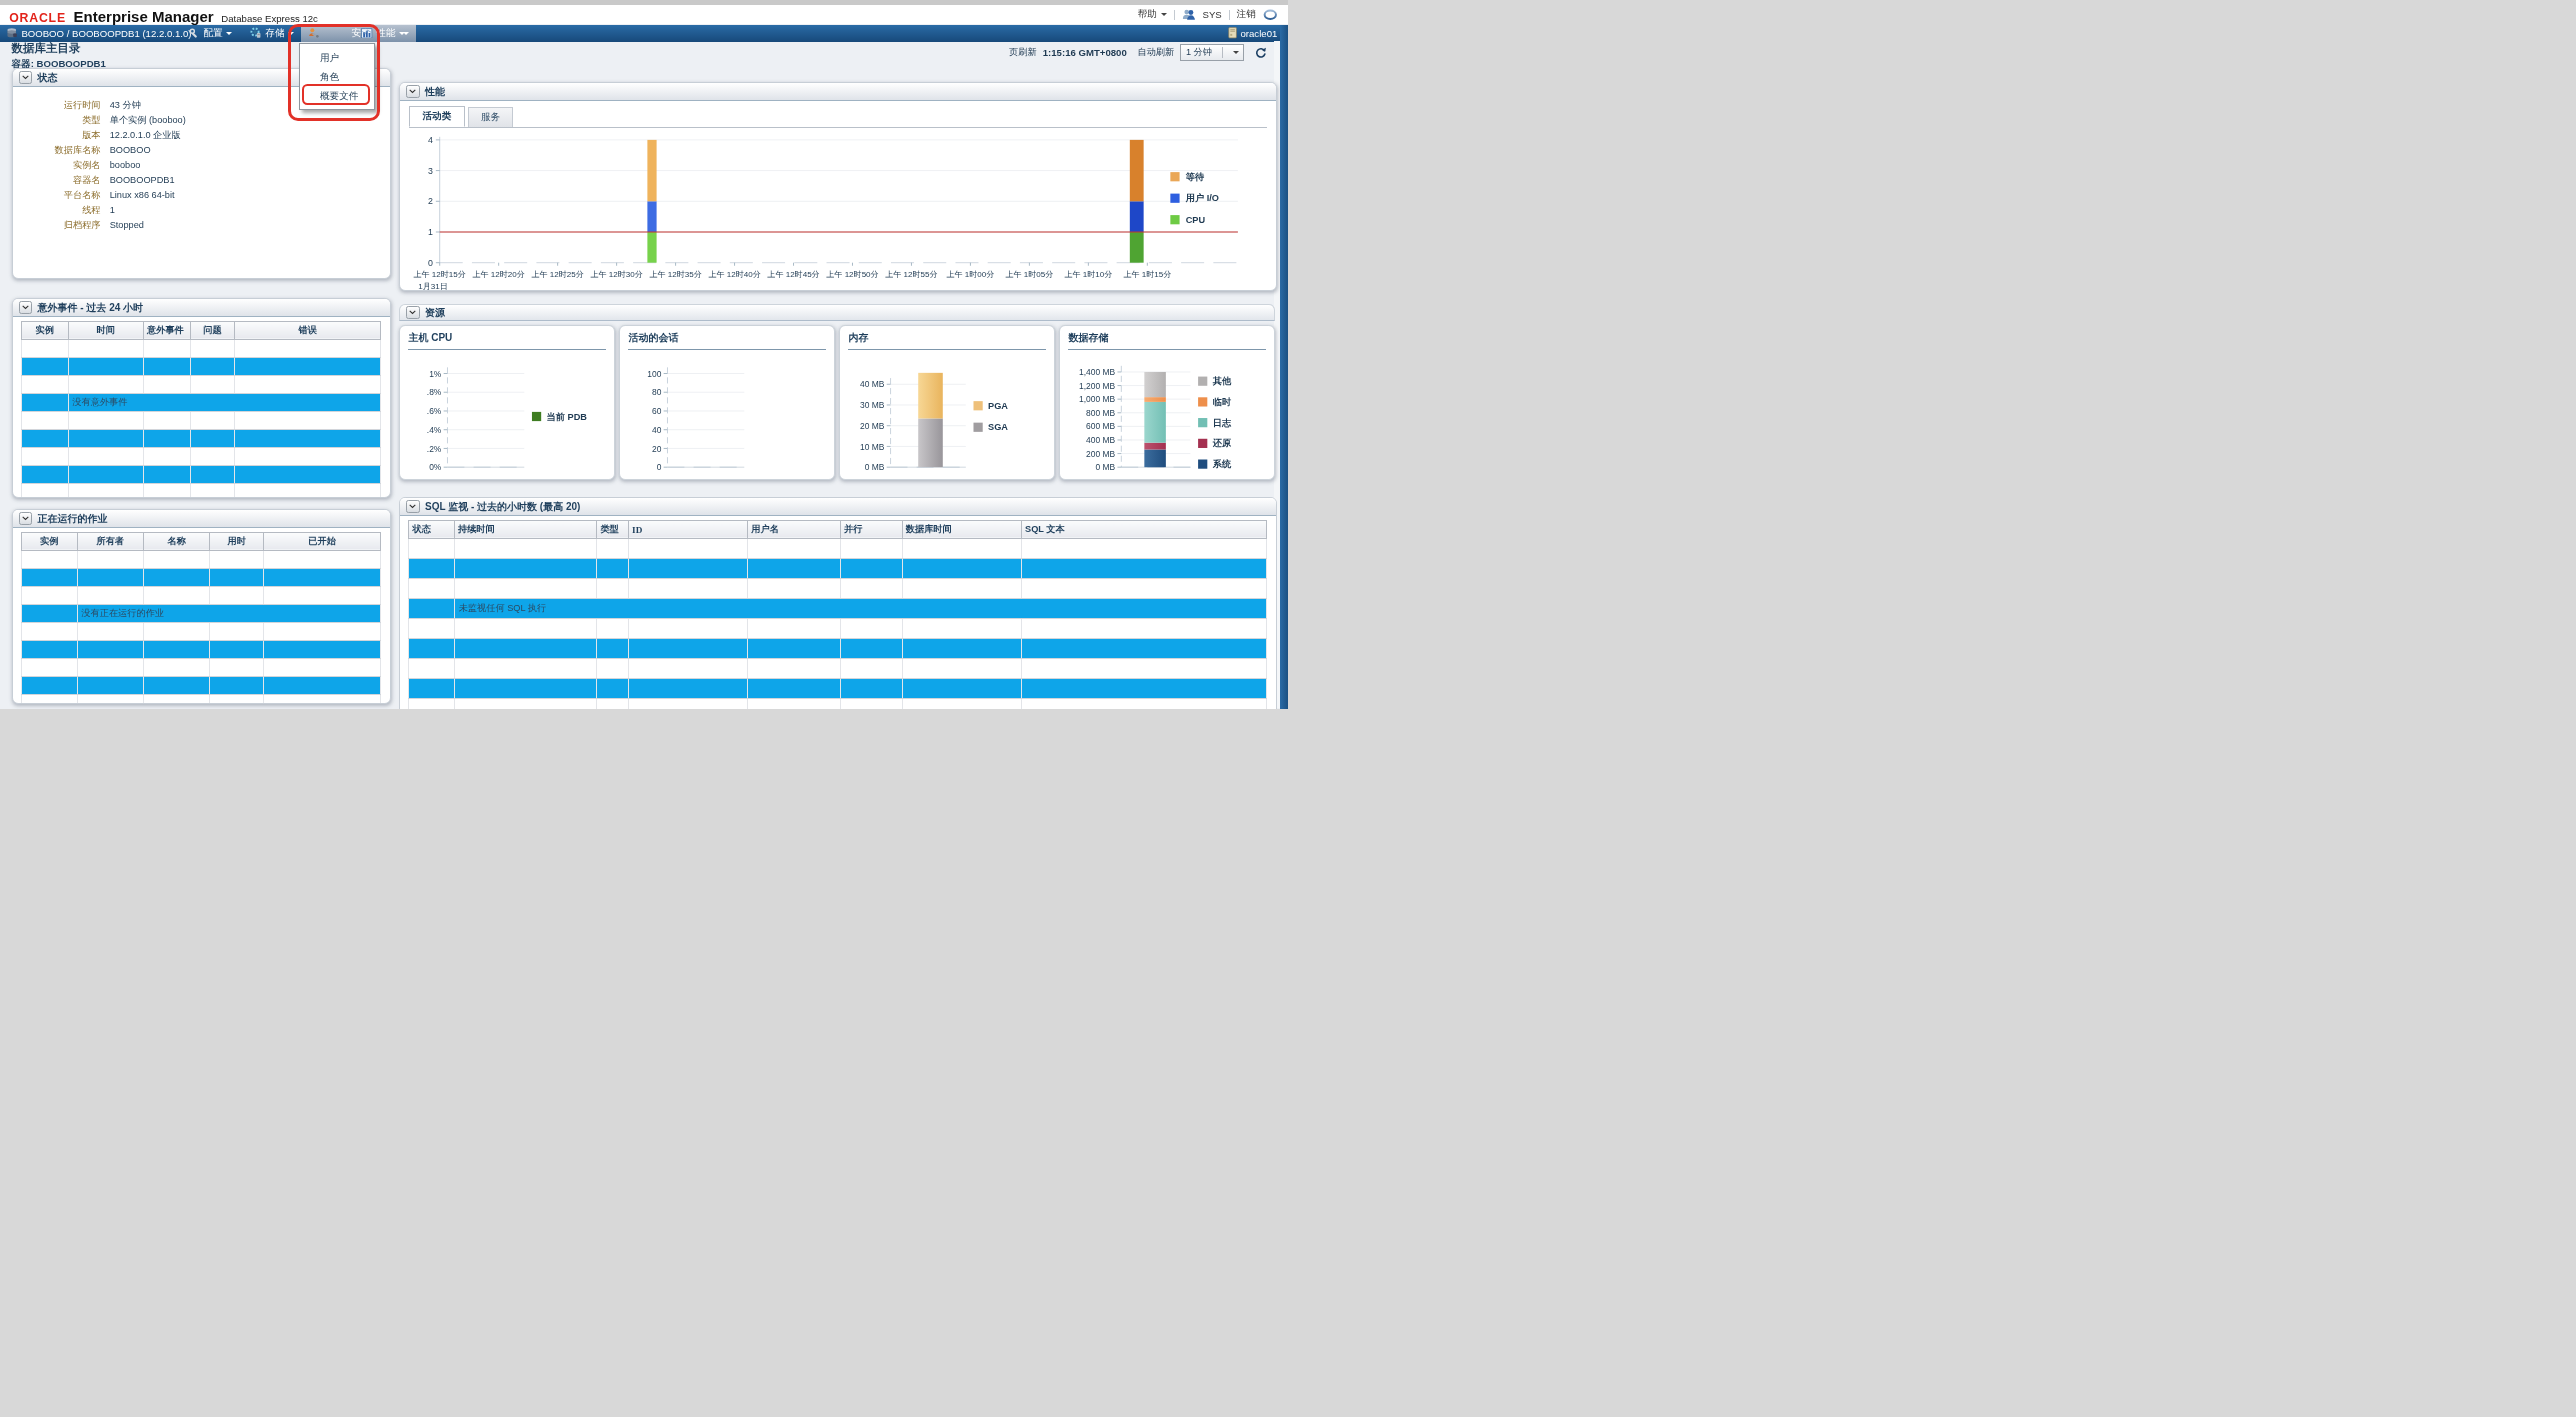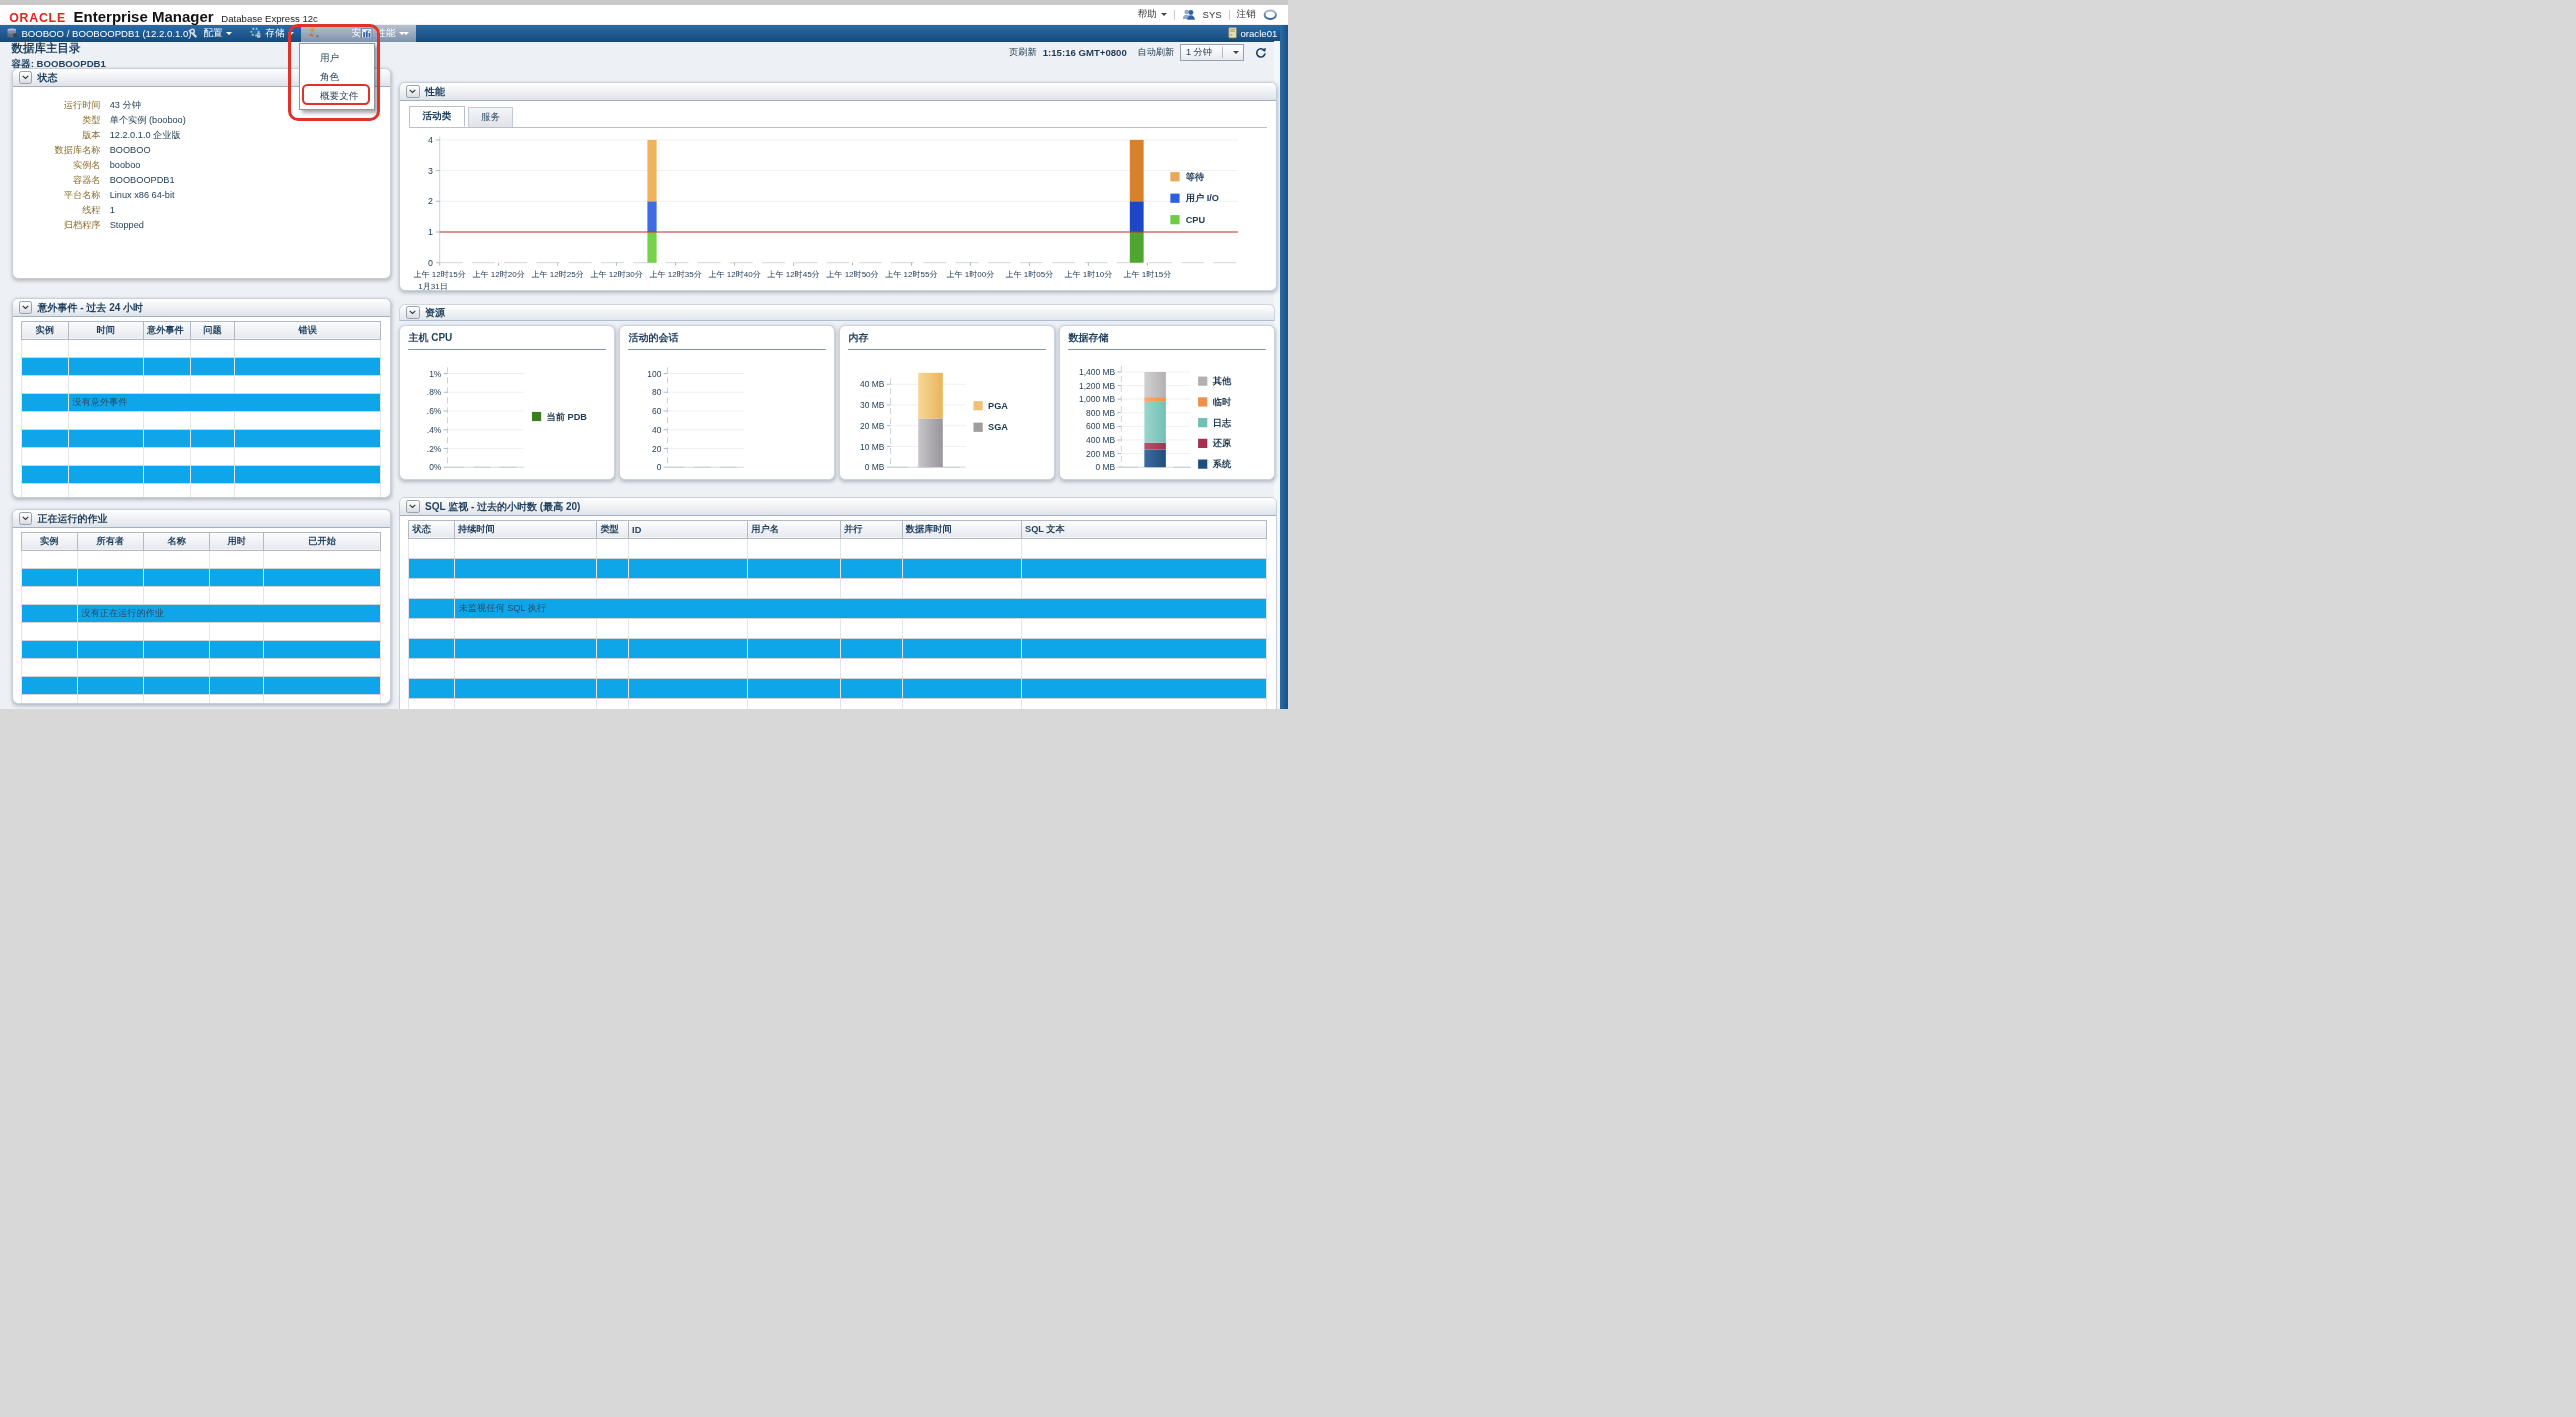--- a/index.html
+++ b/index.html
@@ -684,21 +684,21 @@
             <col style="width: 10.8%;">
             <col style="width: 7.2%;">
             <col style="width: 13.9%;">
             <col style="width: 28.6%;">
           </colgroup>
           <thead>
             <tr>
               <th style="text-align: left;">状态</th>
               <th style="text-align: left;">持续时间</th>
               <th style="text-align: left;">类型</th>
-              <th style="text-align: left;">ID</th>
+              <th style="text-align: left; font-family: Liberation Serif, serif;">ID</th>
               <th style="text-align: left;">用户名</th>
               <th style="text-align: left;">并行</th>
               <th style="text-align: left;">数据库时间</th>
               <th style="text-align: left;">SQL 文本</th>
             </tr>
           </thead>
           <tbody>
             <tr>
               <td style="height: 19px;"></td>
               <td style="height: 19px;"></td>

